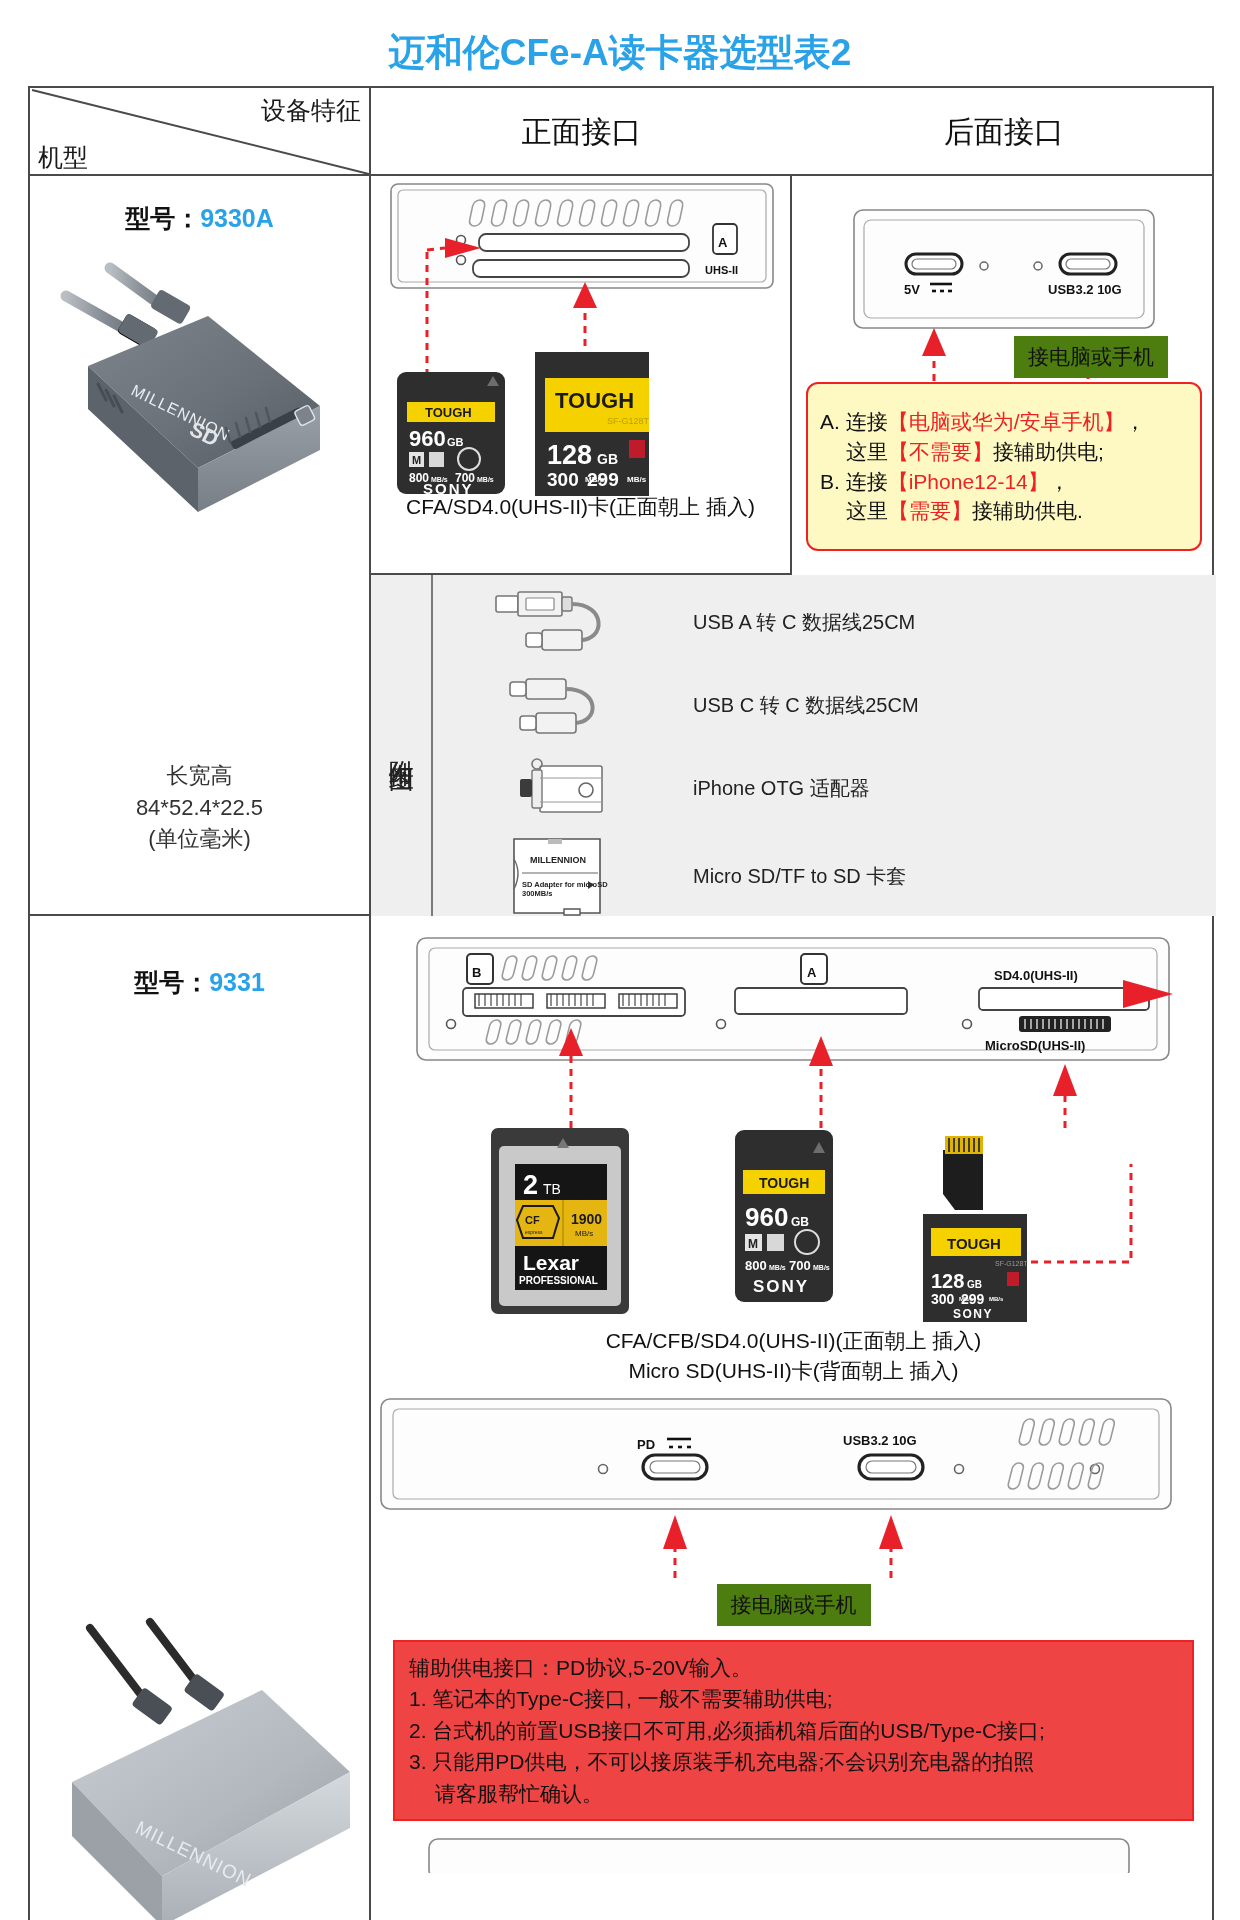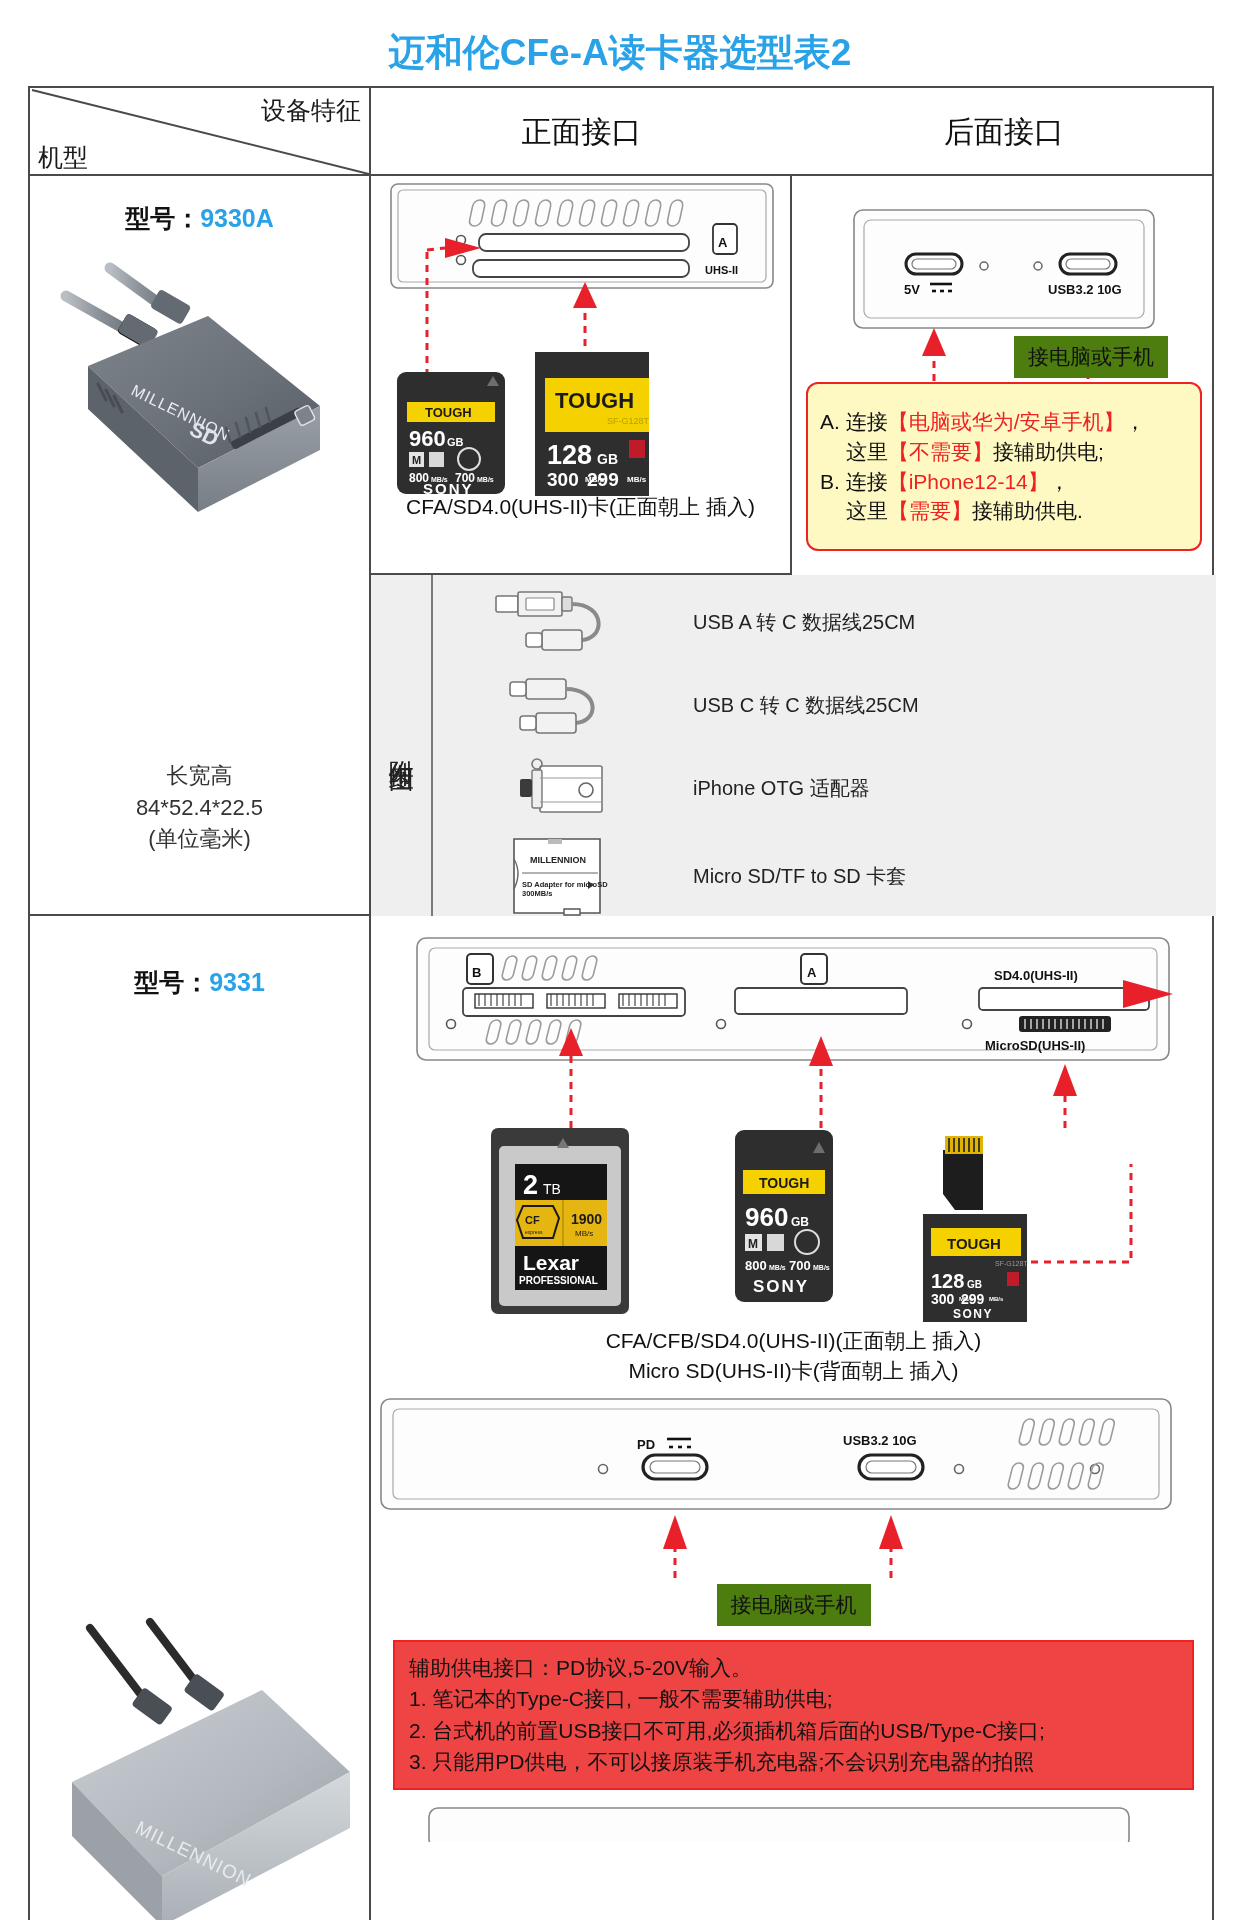--- a/index.html
+++ b/index.html
@@ -714,20 +714,21 @@
 
         <div style="text-align:center; margin-top:6px;">
           <span class="pill">接电脑或手机</span>
         </div>
 
         <div class="rednote2" style="margin:14px 22px 0 22px;">
           <div>辅助供电接口：PD协议,5-20V输入。</div>
           <div>1. 笔记本的Type-C接口, 一般不需要辅助供电;</div>
           <div>2. 台式机的前置USB接口不可用,必须插机箱后面的USB/Type-C接口;</div>
           <div>3. 只能用PD供电，不可以接原装手机充电器;不会识别充电器的拍照</div>
+          <div style="padding-left:26px;">请客服帮忙确认。</div>
         </div>
 
         <svg width="845" height="40" viewBox="0 0 845 40" style="display:block; margin-top:12px;">
           <rect x="58" y="6" width="700" height="40" rx="9" class="dev-shell"></rect>
         </svg>
       </div>
     </div>
 
   </div>
 </div>

